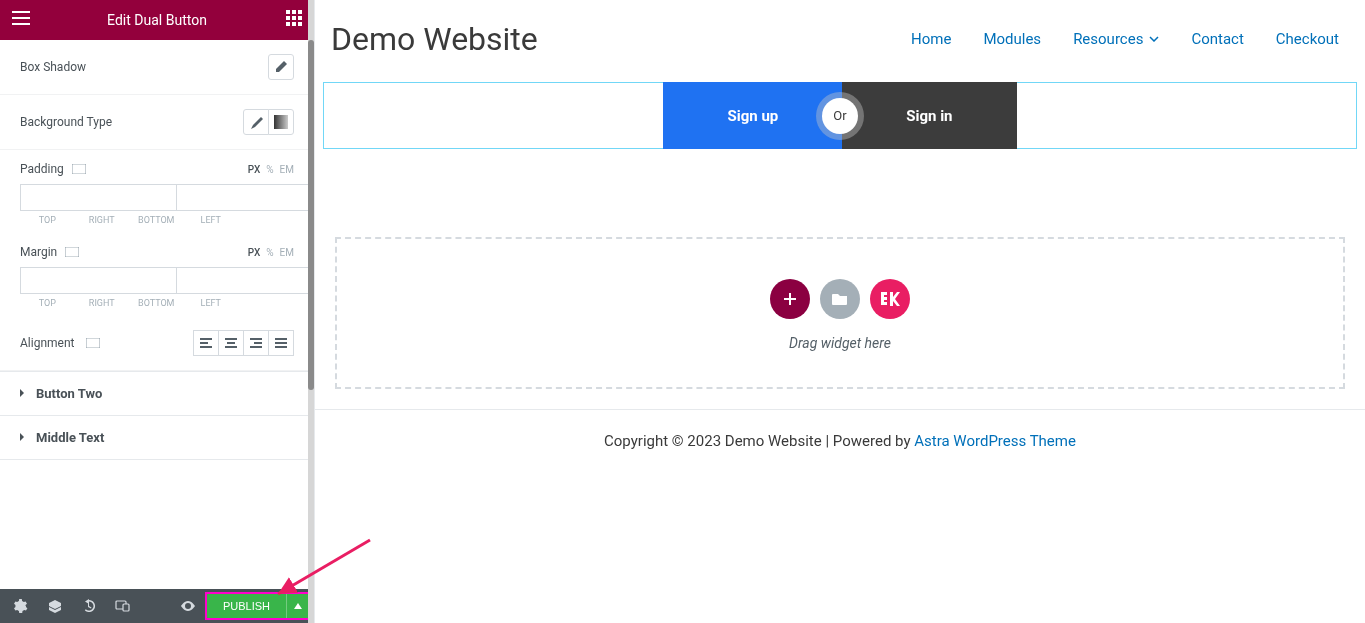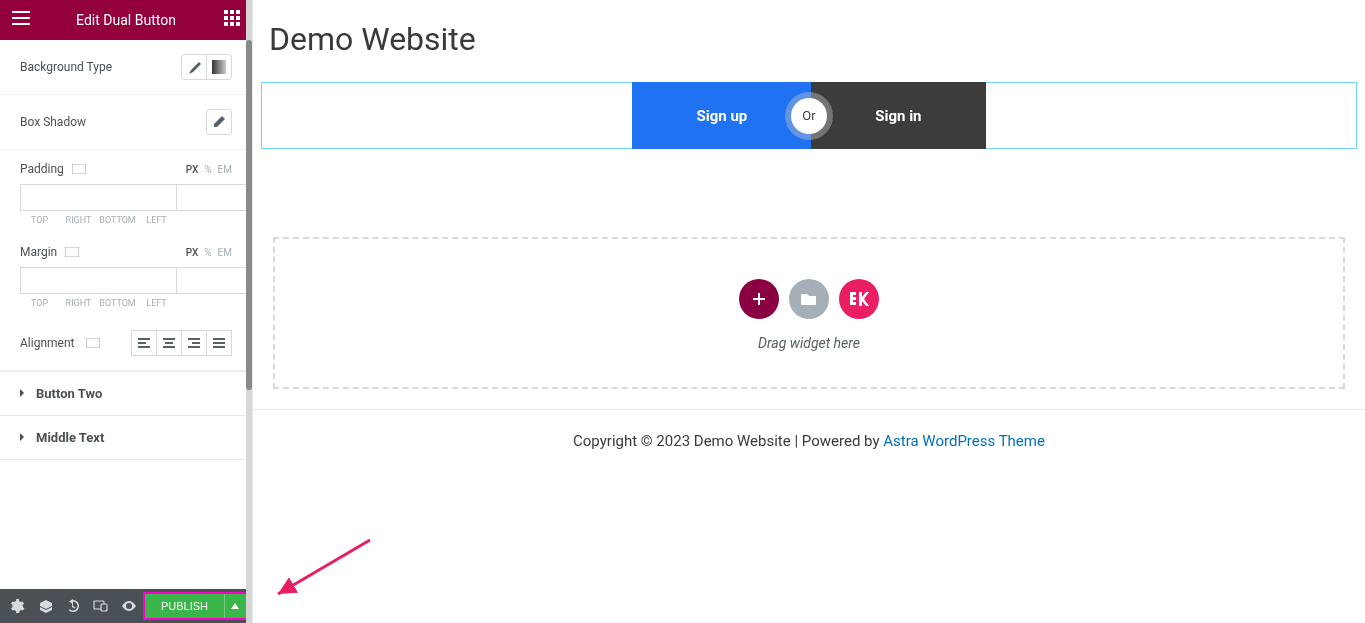--- a/index.html
+++ b/index.html
@@ -1,20 +1,20 @@
 <!DOCTYPE html>
 <html><head>
   <meta charset="utf-8">
   <style>
     * { box-sizing: border-box; margin: 0; padding: 0; }
     body { font-family: -apple-system, BlinkMacSystemFont, "Segoe UI", Roboto, sans-serif; overflow: hidden; background: #fff; }
     .wrap { display: flex; width: 1365px; height: 623px; position: relative; }
 
     
-    .panel { width: 253px; background: #fff; display: flex; flex-direction: column; border-right: 1px solid #e6e9ec; position: relative; }
+    .panel { width: 315px; background: #fff; display: flex; flex-direction: column; border-right: 1px solid #e6e9ec; position: relative; }
     .panel-scroll { width: 6px; background: #d6d6d6; position: absolute; top: 0; right: 0; height: 100%; }
     .panel-scroll-thumb { width: 6px; background: #8a8a8a; position: absolute; top: 40px; height: 350px; right: 0; border-radius: 3px; }
 
     .panel-header { background: #93003c; height: 40px; display: flex; align-items: center; justify-content: center; position: relative; color: #fff; }
     .panel-header .menu-icon { position: absolute; left: 12px; top: 10px; cursor: pointer; }
     .panel-header .title { font-size: 14px; font-weight: 400; }
     .panel-header .grid-icon { position: absolute; right: 12px; top: 10px; cursor: pointer; }
 
     .controls { flex: 1; overflow: auto; }
     .ctrl-row { display: flex; align-items: center; justify-content: space-between; padding: 14px 20px; font-size: 12px; color: #495157; border-bottom: 1px solid #f1f2f3; }
@@ -102,20 +102,29 @@
       <div class="grid-icon">
         <svg width="16" height="16" viewBox="0 0 16 16">
             <path d="M0 0h4v4H0zm6 0h4v4H6zm6 0h4v4h-4zM0 6h4v4H0zm6 0h4v4H6zm6 0h4v4h-4zM0 12h4v4H0zm6 0h4v4H6zm6 0h4v4h-4z" fill="#fff"></path>
           </svg>
       </div>
     </div>
 
     <div class="controls">
 
       <div class="ctrl-row">
+        <span>Box Shadow</span>
+        <div class="edit-icon-btn">
+          <svg width="14" height="14" viewBox="0 0 14 14">
+              <path d="M10 1l3 3-8 8H2v-3l8-8z" fill="#556068"></path>
+            </svg>
+        </div>
+      </div>
+
+      <div class="ctrl-row">
         <span>Background Type</span>
         <div class="btn-group">
           <div class="type-btn active">
             <svg width="14" height="14" viewBox="0 0 14 14">
                 <path d="M12 2l-8 8-2 4 4-2 8-8-2-2z" fill="#556068"></path>
               </svg>
           </div>
           <div class="type-btn">
             <svg width="14" height="14" viewBox="0 0 14 14">
                 <rect width="14" height="14" fill="url(#g1)"></rect>
@@ -123,29 +132,20 @@
                   <linearGradient id="g1">
                     <stop offset="0" stop-color="#333"></stop>
                     <stop offset="1" stop-color="#ccc"></stop>
                   </linearGradient>
                 </defs>
               </svg>
           </div>
         </div>
       </div>
 
-      <div class="ctrl-row">
-        <span>Box Shadow</span>
-        <div class="edit-icon-btn">
-          <svg width="14" height="14" viewBox="0 0 14 14">
-              <path d="M10 1l3 3-8 8H2v-3l8-8z" fill="#556068"></path>
-            </svg>
-        </div>
-      </div>
-
       <div class="dimension-section">
         <div class="dim-label-row">
           <span class="dim-label">
             <span>Padding</span>
             <svg width="14" height="10" viewBox="0 0 14 10">
                 <rect x="0" y="0" width="14" height="10" rx="1" fill="none" stroke="#a4afb7" stroke-width="1.2"></rect>
               </svg>
           </span>
           <span class="units">
             <span class="active">PX</span>
@@ -293,20 +293,32 @@
 
   <div class="collapse-tab">
     <svg width="6" height="10" viewBox="0 0 6 10">
         <path d="M5 1L1 5l4 4" fill="none" stroke="#a4afb7" stroke-width="1.5"></path>
       </svg>
   </div>
 
   <div class="canvas">
     <div class="site-header">
       <div class="site-title">Demo Website</div>
+      <div class="nav">
+        <a>Home</a>
+        <a>Modules</a>
+        <span class="nav-item">
+          <a>Resources</a>
+          <svg width="10" height="6" viewBox="0 0 10 6">
+              <path d="M1 1l4 4 4-4" fill="none" stroke="#0170b9" stroke-width="1.5"></path>
+            </svg>
+        </span>
+        <a>Contact</a>
+        <a>Checkout</a>
+      </div>
     </div>
 
     <div class="dual-button-container">
       <div class="dual-button">
         <div class="btn-left">Sign up</div>
         <div class="middle-circle">Or</div>
         <div class="btn-right">Sign in</div>
       </div>
     </div>
 

